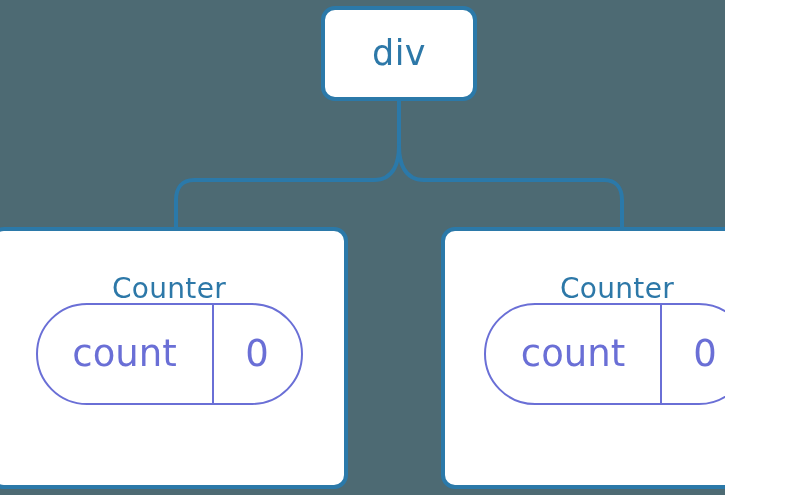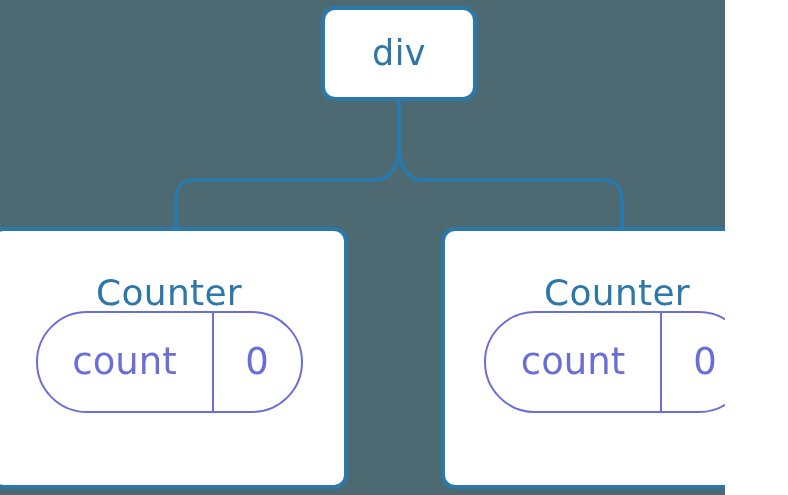--- a/index.html
+++ b/index.html
@@ -67,21 +67,21 @@
     left: -10px;
     width: 358px;
   }
   #node-counter-right {
     left: 441px;
     width: 352px;
   }
 
   .node-title {
     color: #2d78a8;
-    font-size: 36px;
+    font-size: 28px;
     line-height: 1;
     letter-spacing: 0.3px;
     margin-bottom: 0;
   }
 
   
   .state-pill {
     position: relative;
     height: 102px;
     border: 2.5px solid #6a6fd6;

